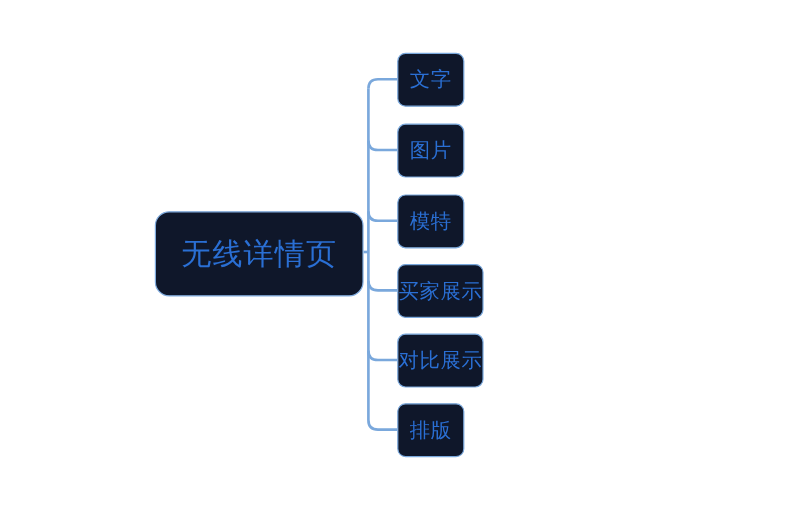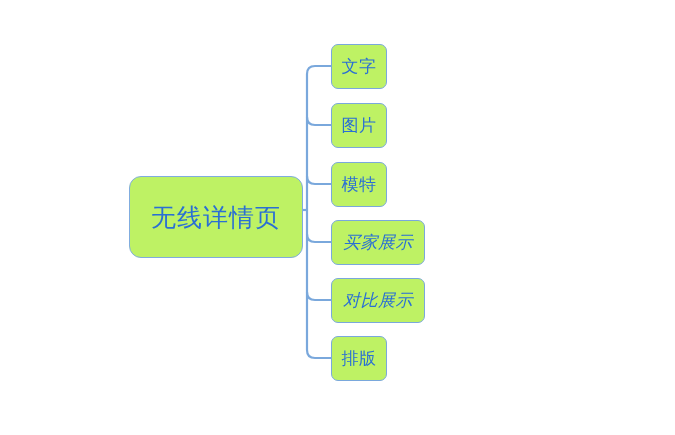--- a/index.html
+++ b/index.html
@@ -24,44 +24,44 @@
     width: 675px;
     height: 435px;
     pointer-events: none;
   }
   .node {
     position: absolute;
     box-sizing: border-box;
     display: flex;
     align-items: center;
     justify-content: center;
-    background: #bef264;
+    background: #0f172a;
     border: 1px solid #7aa8dc;
     color: #2a6fd4;
     white-space: nowrap;
   }
   .node-root {
     left: 129px;
     top: 176px;
     width: 174px;
-    height: 82px;
+    height: 71px;
     border-radius: 12px;
     font-size: 25px;
     letter-spacing: 1px;
     border-color: #80acdf;
   }
   .node-child {
     left: 331px;
     height: 45px;
     border-radius: 7px;
     font-size: 17px;
     letter-spacing: 0.5px;
   }
   .w-narrow { width: 56px; }
-  .w-wide   { width: 94px; font-style: italic; }
+  .w-wide   { width: 72px; }
   .c0 { top: 44px; }
   .c1 { top: 103px; text-align: right; }
   .c2 { top: 162px; }
   .c3 { top: 220px; }
   .c4 { top: 278px; justify-content: center; }
   .c5 { top: 336px; }
 </style>
 </head>
 <body>
 

